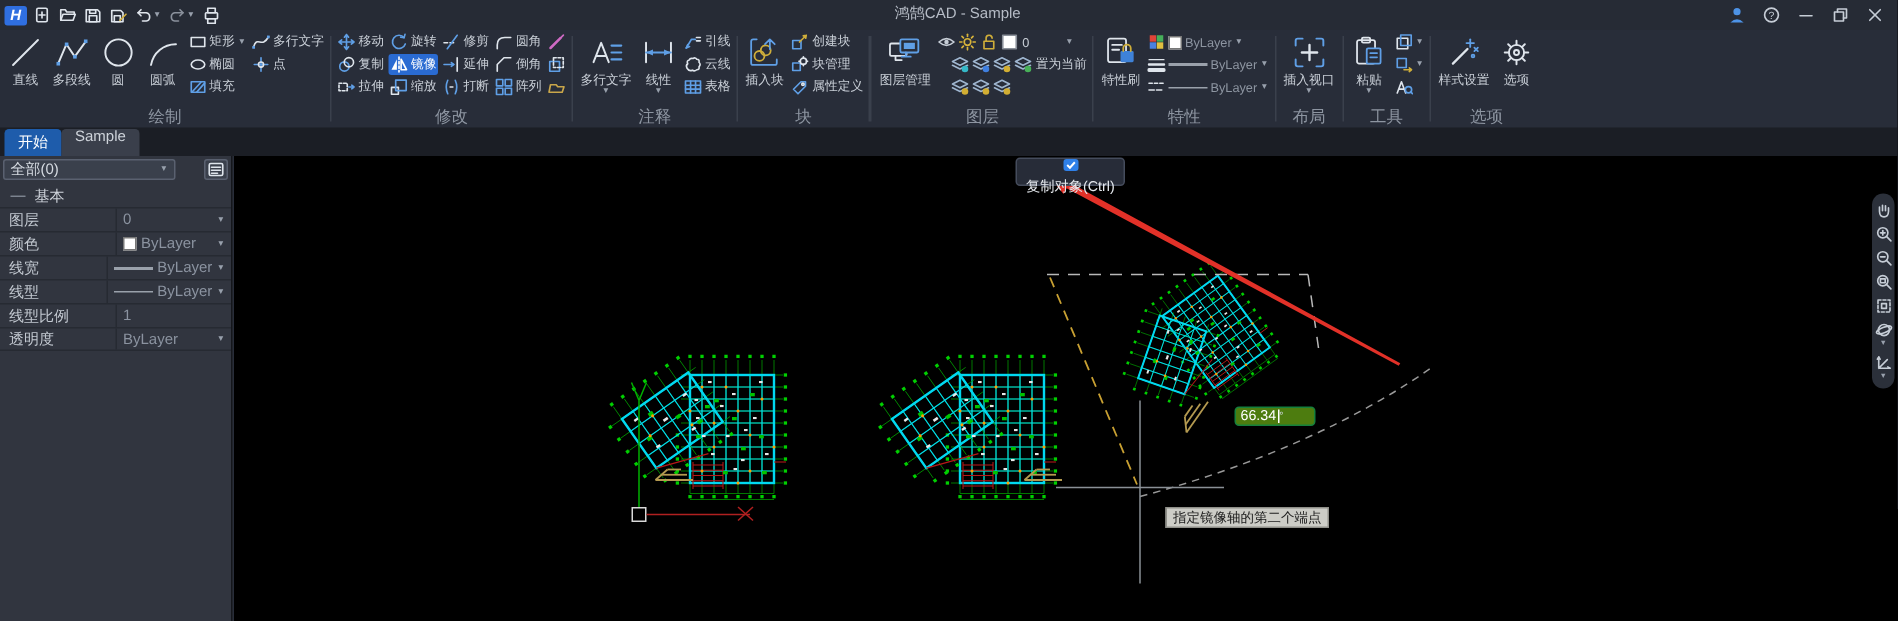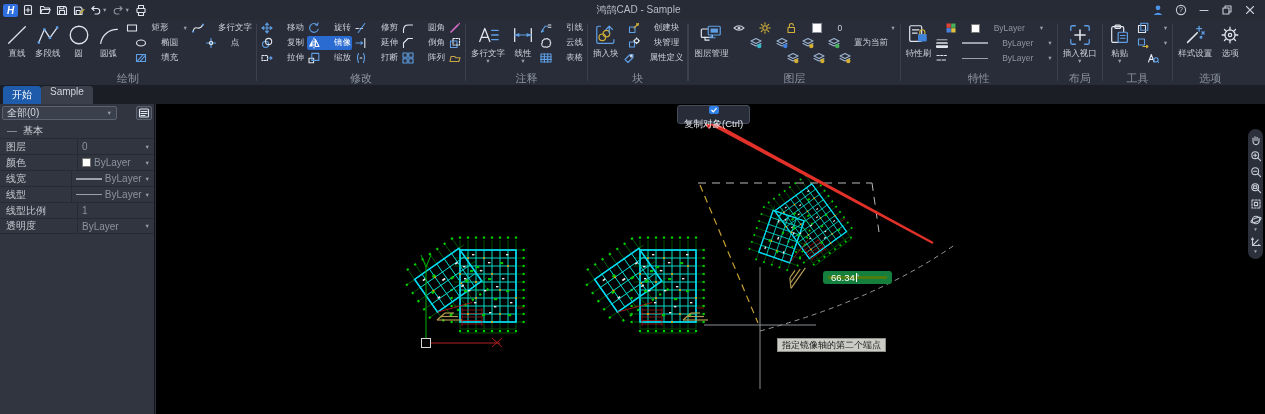--- a/index.html
+++ b/index.html
@@ -12,21 +12,21 @@
 .title{position:absolute;left:12px;right:0;top:0;height:20px;line-height:20px;text-align:center;font-size:10px;color:#b6bcc6;}
 .winbtns{margin-left:auto;display:flex;align-items:center;gap:9px;padding-right:8px;z-index:2;}
 .ribbon{position:absolute;top:20px;left:0;right:0;height:65px;background:#282d39;display:flex;align-items:stretch;}
 .panel{display:flex;flex-direction:column;padding:1px 3px 0;}
 .pc{flex:1;display:flex;align-items:flex-start;gap:2px;}
 .panel-label{height:12px;line-height:11px;text-align:center;font-size:11px;color:#8d95a1;}
 .sep{width:1px;background:#3a404c;margin:4px 0;}
 .bigbtn{display:flex;flex-direction:column;align-items:center;padding:2px 2px 0;border-radius:2px;}
 .bigbtn .lbl{font-size:8.5px;color:#c9cfd7;line-height:10px;white-space:nowrap;margin-top:1px;}
 .smallcol{display:flex;flex-direction:column;gap:1px;}
-.smallbtn{height:14px;display:flex;align-items:center;gap:14px;padding:0 1px;font-size:8.5px;color:#c9cfd7;border-radius:2px;white-space:nowrap;justify-content:center;}
+.smallbtn{height:14px;display:flex;align-items:center;gap:2px;padding:0 1px;font-size:8.5px;color:#c9cfd7;border-radius:2px;white-space:nowrap;}
 .smallbtn.hl{background:#2a6bd2;color:#fff;}
 .arrow{font-size:5.5px;color:#98a0ac;line-height:6px;}
 .tabbar{position:absolute;top:85px;left:0;right:0;height:19px;background:#1b1e25;display:flex;align-items:flex-end;padding-left:3px;}
 .tab{height:18px;padding:0 9px;font-size:10px;display:flex;align-items:center;gap:5px;border-radius:3px 3px 0 0;color:#ced3da;}
 .tab.active{background:#1e5cab;color:#fff;}
 .tab.inactive{background:#3a3f4b;flex-direction:column;}
 .tab .x{font-size:10px;color:#aab0ba;}
 .props{position:absolute;top:104px;left:0;width:155px;bottom:0;background:#31353f;border-right:1px solid #14161b;}
 .filter-row{display:flex;gap:19px;padding:2px 2px 3px;}
 .filter-select{flex:1;height:14px;background:#3a404c;border:1px solid #5a6170;border-radius:2px;color:#d5dae1;font-size:10px;display:flex;align-items:center;padding:0 4px;}
@@ -38,21 +38,21 @@
 .plabel{width:78px;padding-left:6px;color:#c3c9d1;display:flex;align-items:center;border-right:1px solid #262a32;}
 .pvalue{flex:1;display:flex;align-items:center;gap:3px;color:#8b93a0;padding:0 4px;}
 .pvalue .caret{margin-left:auto;}
 .pswatch{width:9px;height:9px;background:#fff;border:1px solid #777;}
 .pline{height:2px;width:26px;background:#9aa1ab;}
 .pline.thin{height:1px;}
 .canvas{position:absolute;top:104px;left:156px;right:0;bottom:0;background:#000;}
 .canvas svg.main{position:absolute;top:0;left:0;}
 .copytip{position:absolute;left:521px;top:1px;height:19px;display:flex;align-items:center;gap:4px;background:#272c38;border:1px solid #454c5c;border-radius:3px;padding:0 6px;font-size:9.5px;color:#e6eaef;flex-direction:column;}
 .cbx{width:10px;height:10px;background:#2f80e8;border-radius:2px;display:flex;align-items:center;justify-content:center;}
-.diminput{position:absolute;left:667px;top:167px;width:69px;height:13px;background:#4d7c0f;border:5px solid #15803d;border-radius:3px;display:flex;align-items:center;padding:0 3px;font-size:9.5px;color:#fff;}
+.diminput{position:absolute;left:667px;top:167px;width:54px;height:13px;background:#4d7c0f;border:1px solid #15803d;border-radius:3px;display:flex;align-items:center;padding:0 3px;font-size:9.5px;color:#fff;}
 .caretline{display:inline-block;width:1px;height:9px;background:#fff;margin-left:1px;}
 .deg{font-size:7px;color:#cfd6df;}
 .hinttip{position:absolute;left:621px;top:234px;height:14px;background:#ccccc6;border:1px solid #8f8f89;color:#1b1b1b;font-size:9px;display:flex;align-items:center;padding:0 4px;}
 .navbar{position:absolute;right:2px;top:25px;width:15px;background:#2b303a;border-radius:8px;padding:4px 0;display:flex;flex-direction:column;align-items:center;gap:2px;}
 .navbtn{display:flex;flex-direction:column;align-items:center;line-height:5px;padding:1px 0;}
 .navbtn .arrow{font-size:5px;}
 .icn{display:block;}
 </style>
 </head>
 <body>

